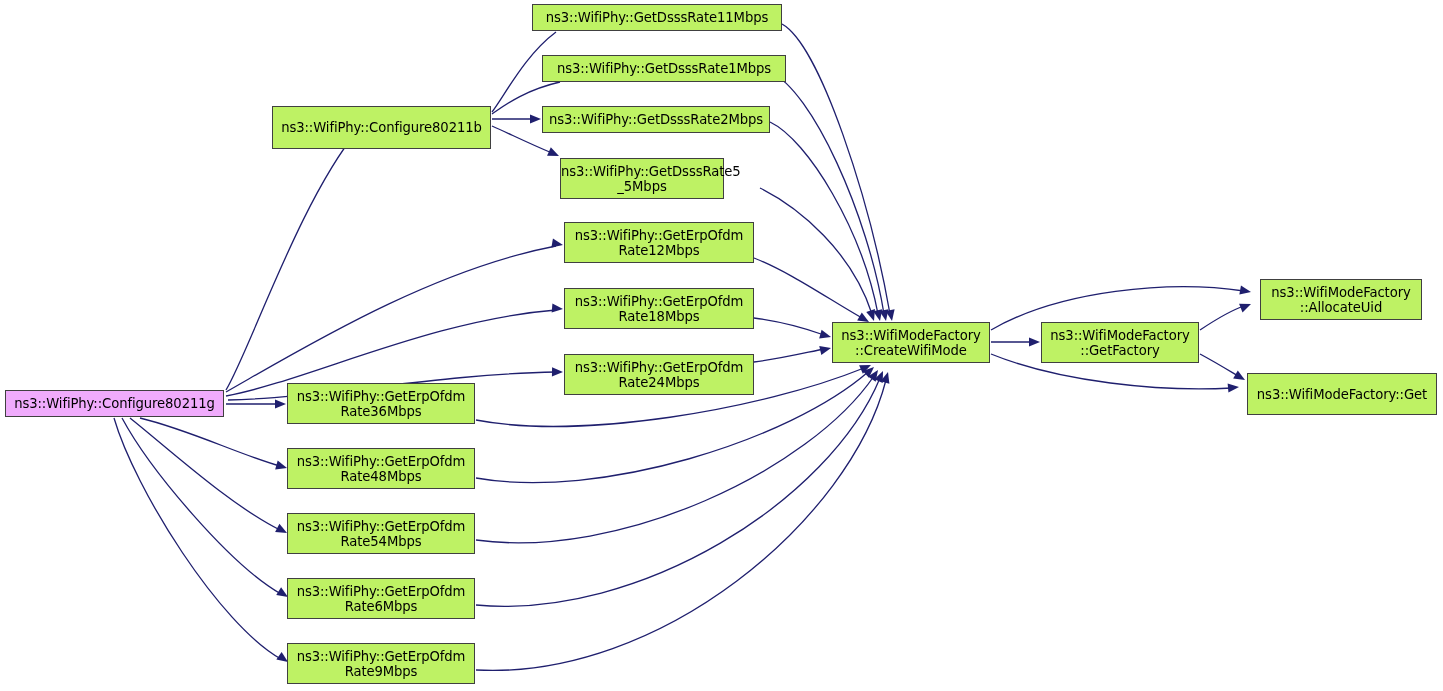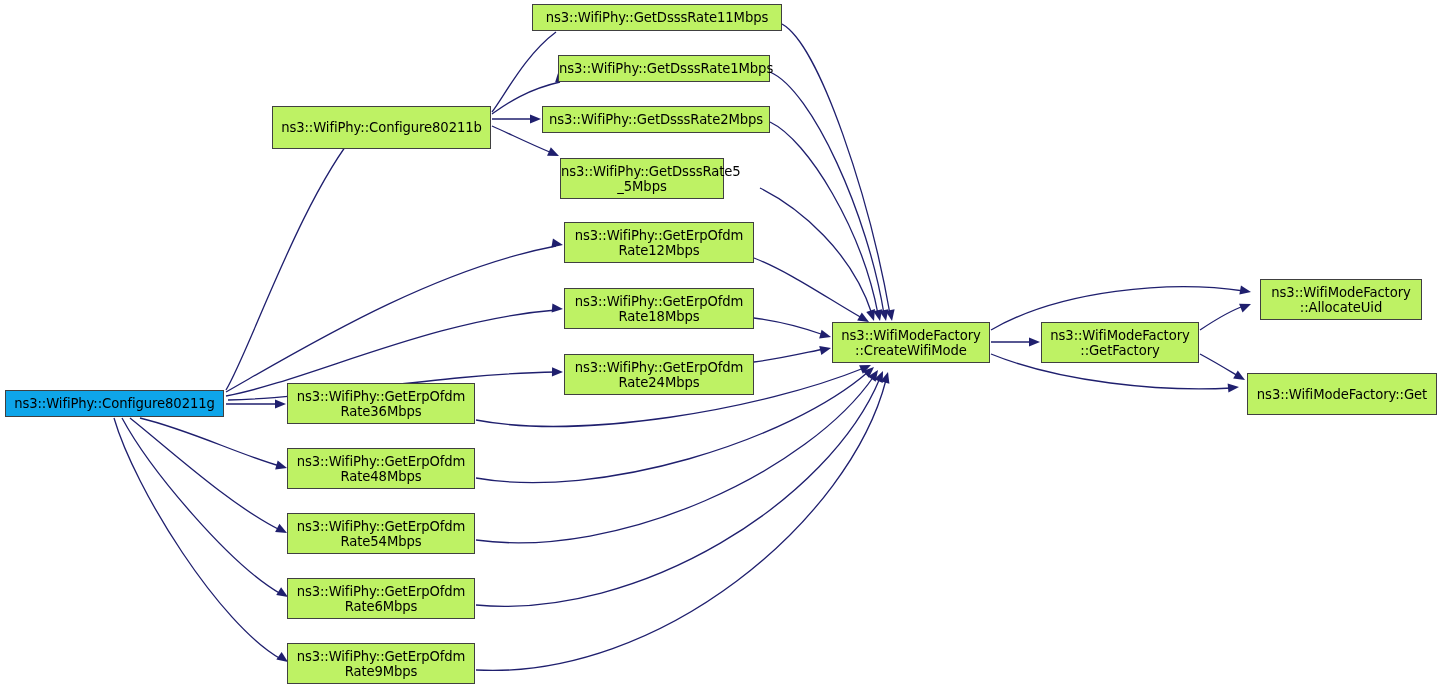--- a/index.html
+++ b/index.html
@@ -34,21 +34,21 @@
     line-height: 15px;
     text-align: center;
     display: flex;
     align-items: center;
     justify-content: center;
     white-space: pre-line;
     letter-spacing: -0.1px;
     z-index: 3;
   }
   .node.highlight {
-    background: #0ea5e9;
+    background: #f0abfc;
     border: 1px solid #404040;
   }
   .node-label {
     display: block;
     width: 100%;
     white-space: pre-line;
   }
 </style>
 </head>
 <body>
@@ -115,21 +115,21 @@
       <path d="M 1200 330 C 1218 318, 1232 310, 1244 306" fill="none" stroke="#1f1f6e" stroke-width="1.3"></path>
       <polygon points="0,0 -11,-4.6 -11,4.6" fill="#1f1f6e" transform="translate(1251,304) rotate(-22)"></polygon>
       <path d="M 1200 354 C 1215 362, 1228 370, 1238 376" fill="none" stroke="#1f1f6e" stroke-width="1.3"></path>
       <polygon points="0,0 -11,-4.6 -11,4.6" fill="#1f1f6e" transform="translate(1245,380) rotate(30)"></polygon>
     </svg>
 
   <div id="node-layer">
       <div class="node highlight" style="left: 5px; top: 390px; width: 219px; height: 27px;"><span class="node-label">ns3::WifiPhy::Configure80211g</span></div>
       <div class="node" style="left: 272px; top: 106px; width: 219px; height: 43px;"><span class="node-label">ns3::WifiPhy::Configure80211b</span></div>
       <div class="node" style="left: 532px; top: 4px; width: 250px; height: 27px;"><span class="node-label">ns3::WifiPhy::GetDsssRate11Mbps</span></div>
-      <div class="node" style="left: 542px; top: 55px; width: 212px; height: 27px; margin-left: 16px;"><span class="node-label">ns3::WifiPhy::GetDsssRate1Mbps</span></div>
+      <div class="node" style="left: 542px; top: 55px; width: 244px; height: 27px;"><span class="node-label">ns3::WifiPhy::GetDsssRate1Mbps</span></div>
       <div class="node" style="left: 542px; top: 106px; width: 228px; height: 27px;"><span class="node-label">ns3::WifiPhy::GetDsssRate2Mbps</span></div>
       <div class="node" style="left: 560px; top: 158px; width: 164px; height: 41px;"><span class="node-label">ns3::WifiPhy::GetDsssRate5
 _5Mbps</span></div>
       <div class="node" style="left: 564px; top: 222px; width: 190px; height: 41px;"><span class="node-label">ns3::WifiPhy::GetErpOfdm
 Rate12Mbps</span></div>
       <div class="node" style="left: 564px; top: 288px; width: 190px; height: 41px;"><span class="node-label">ns3::WifiPhy::GetErpOfdm
 Rate18Mbps</span></div>
       <div class="node" style="left: 564px; top: 354px; width: 190px; height: 41px;"><span class="node-label">ns3::WifiPhy::GetErpOfdm
 Rate24Mbps</span></div>
       <div class="node" style="left: 287px; top: 383px; width: 188px; height: 41px;"><span class="node-label">ns3::WifiPhy::GetErpOfdm

